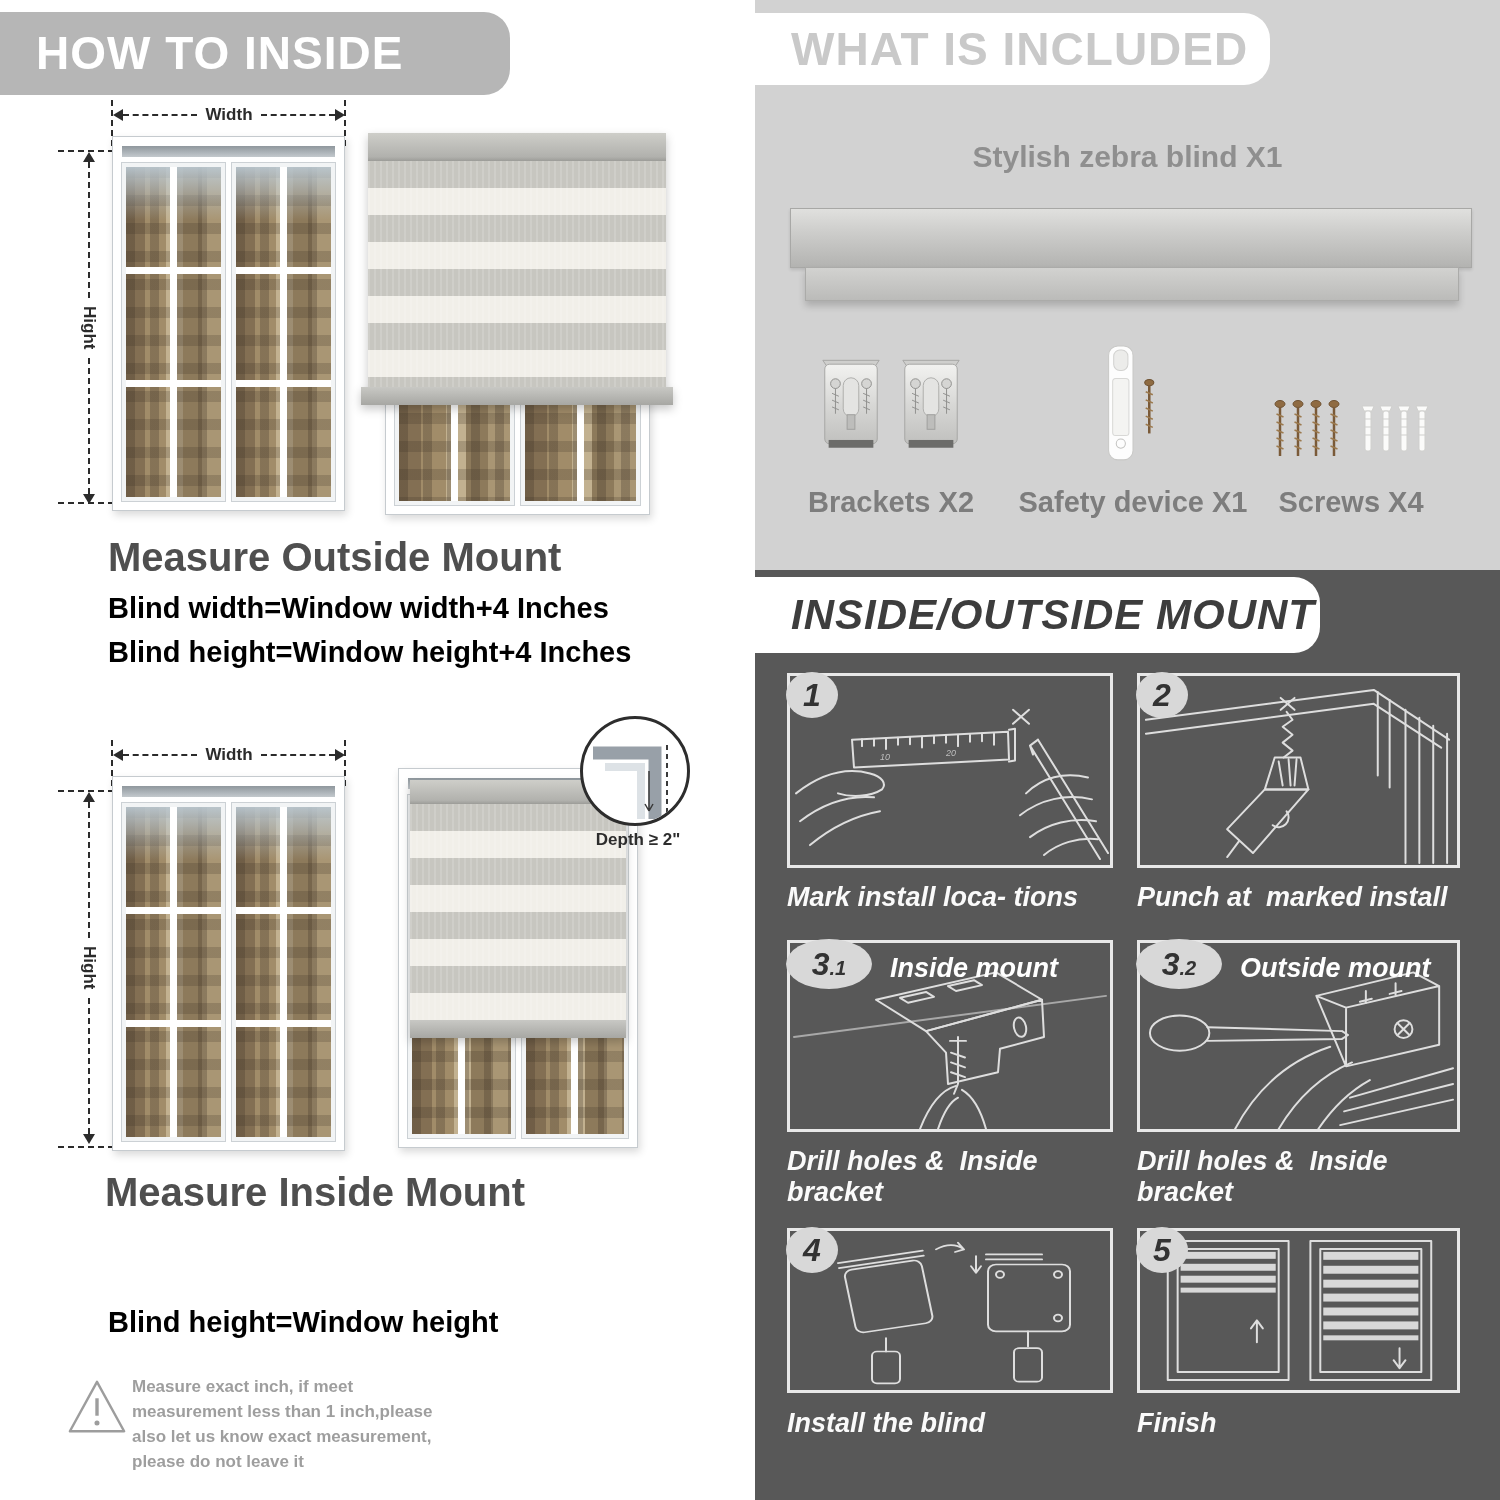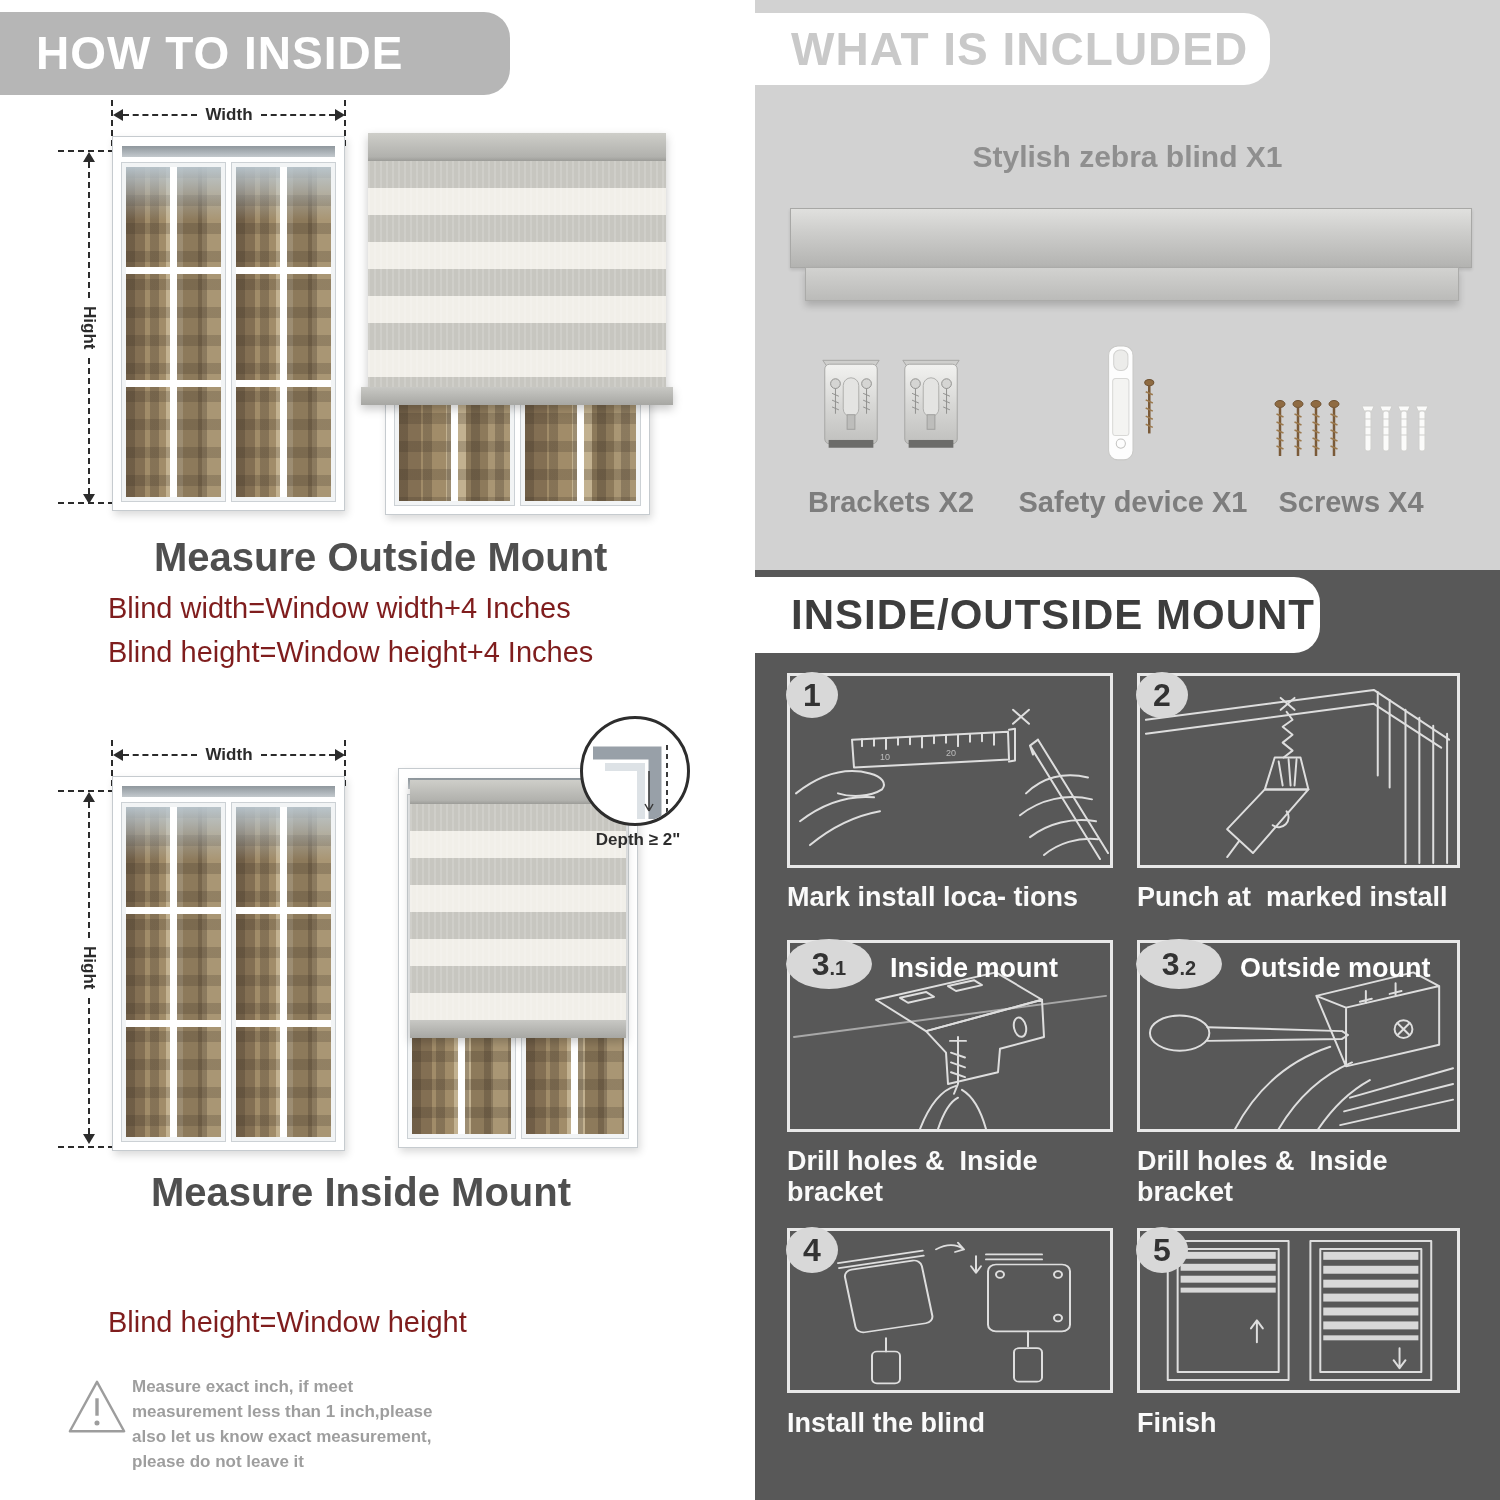--- a/index.html
+++ b/index.html
@@ -4,22 +4,22 @@
 <style>
   html,body{margin:0;padding:0;}
   body{width:1500px;height:1500px;position:relative;background:#fff;
        font-family:"Liberation Sans",sans-serif;overflow:hidden;}
   .abs{position:absolute;}
   
   .lp{position:absolute;left:0;top:0;width:755px;height:1500px;background:#fff;}
   .banner{position:absolute;left:0;top:12px;width:510px;height:83px;background:#b6b6b6;
           border-radius:0 26px 26px 0;color:#fff;font-size:46px;font-weight:700;
           line-height:83px;padding-left:36px;letter-spacing:1px;box-sizing:border-box;}
-  .sec-heading{position:absolute;font-size:40px;font-weight:700;color:#4f4f4f;margin-left:46px;}
-  .sec-line{position:absolute;font-size:29px;font-weight:400;color:#7f1d1d;}
+  .sec-heading{position:absolute;font-size:40px;font-weight:700;color:#4f4f4f;}
+  .sec-line{position:absolute;font-size:29px;font-weight:700;color:#000000;}
   
   .vguide{position:absolute;border-left:2px dashed #2b2b2b;width:0;}
   .hguide{position:absolute;border-top:2px dashed #2b2b2b;height:0;}
   .warrow{position:absolute;display:flex;align-items:center;height:22px;}
   .warrow .dl{flex:1;border-top:2px dashed #2b2b2b;}
   .dimlabel{font-size:17px;font-weight:700;color:#2b2b2b;padding:0 8px;}
   .ah{width:0;height:0;display:block;}
   .al{border-top:6px solid transparent;border-bottom:6px solid transparent;border-right:10px solid #2b2b2b;}
   .ar{border-top:6px solid transparent;border-bottom:6px solid transparent;border-left:10px solid #2b2b2b;}
   .au{border-left:6px solid transparent;border-right:6px solid transparent;border-bottom:10px solid #2b2b2b;}
@@ -56,21 +56,21 @@
   .mag{position:absolute;left:580px;top:716px;width:104px;height:104px;border:3px solid #2d2d2d;
        border-radius:50%;background:#fff;overflow:hidden;z-index:6;}
   .depth-label{position:absolute;left:578px;top:830px;width:120px;text-align:center;
        font-size:17px;font-weight:700;color:#2d2d2d;z-index:6;}
   
   .warn-tri{position:absolute;left:66px;top:1376px;width:62px;height:62px;}
   .warn-text{position:absolute;left:132px;top:1374px;width:315px;font-size:17px;font-weight:600;
        color:#9e9e9e;line-height:25px;}
   
   .rpt{position:absolute;left:755px;top:0;width:745px;height:570px;background:#d2d2d2;}
-  .rpb{position:absolute;left:755px;top:570px;width:745px;height:930px;background:#585858;}
+  .rpb{position:absolute;left:755px;top:570px;width:745px;height:930px;background:#585858;font-style:italic;}
   .rheader{position:absolute;left:0;background:#fff;border-radius:0 26px 26px 0;box-sizing:border-box;
        font-weight:700;display:flex;align-items:center;padding-left:36px;letter-spacing:1px;}
   .rheader.light{top:13px;width:515px;height:72px;color:#c9c9c9;font-size:46px;}
   .rheader.dark{top:7px;width:565px;height:76px;color:#3d3d3d;font-size:42px;}
   .blind-label{position:absolute;left:0;top:140px;width:100%;text-align:center;
        font-size:30px;font-weight:700;color:#8f8f8f;}
   .rail-main{position:absolute;left:35px;top:208px;width:680px;height:58px;border:1px solid #a8a8a6;
        background:linear-gradient(180deg,#e0e0de 0%,#cdcdcb 40%,#b3b3b1 100%);
        box-shadow:0 2px 3px rgba(0,0,0,.12);}
   .rail-lip{position:absolute;left:50px;top:267px;width:652px;height:32px;border:1px solid #ababa9;

